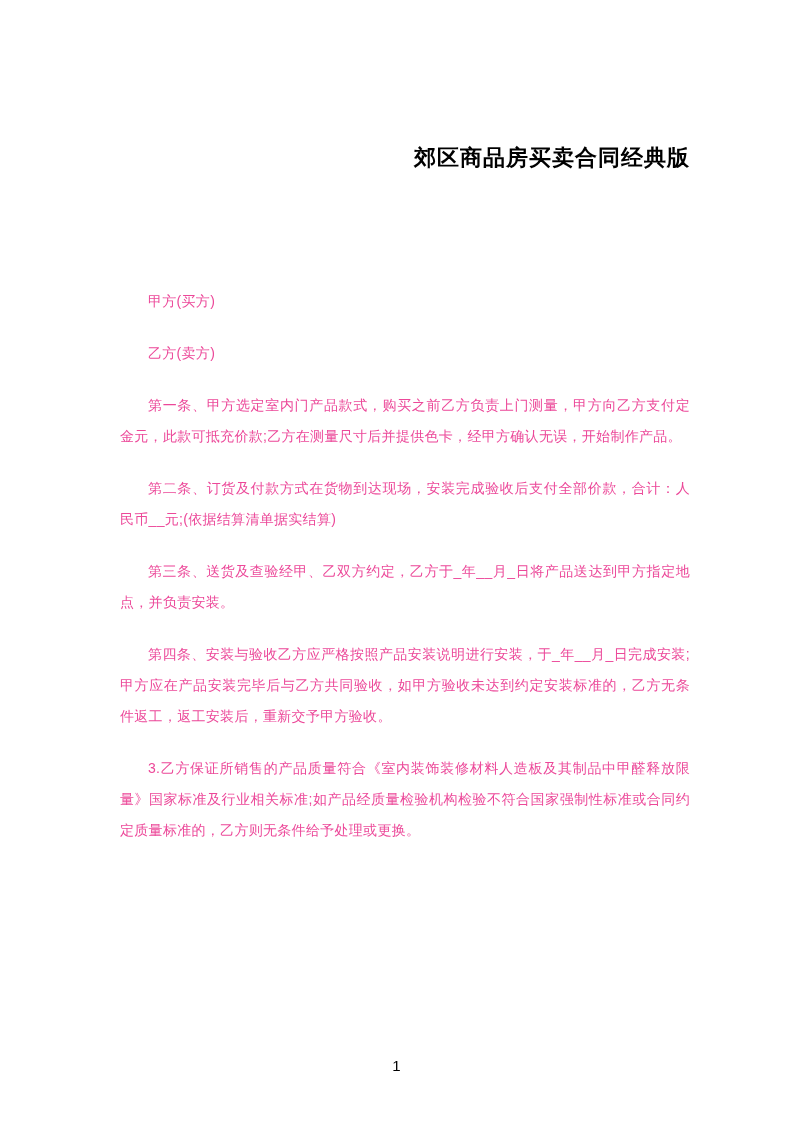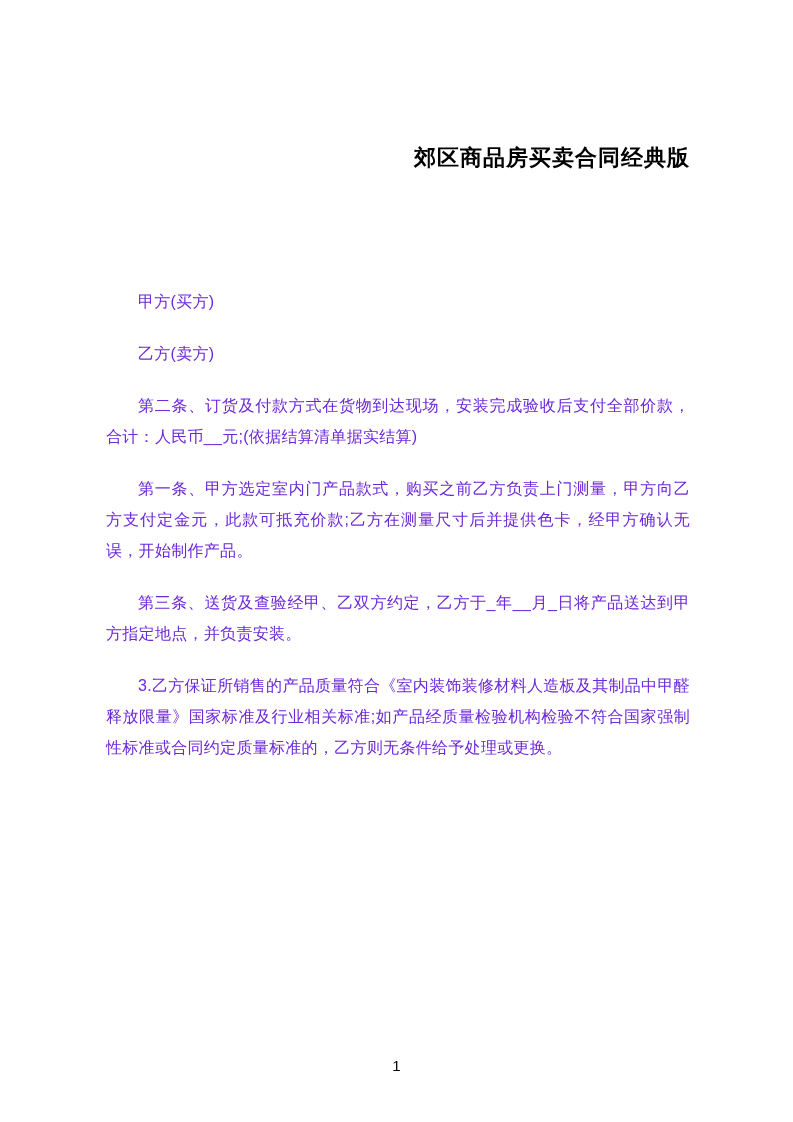--- a/index.html
+++ b/index.html
@@ -28,26 +28,26 @@
     font-size: 22px;
     font-weight: bold;
     line-height: 30px;
     letter-spacing: 1px;
     color: #000000;
   }
   .doc-body {
     margin-top: 113px;
   }
   .para {
-    margin: 0 0 21px 1px;
-    font-size: 16px;
+    margin: 0 0 21px 15px;
+    font-size: 14px;
     line-height: 31px;
     text-align: justify;
     text-indent: 2em;
-    color: #6d28d9;
+    color: #ec4899;
     letter-spacing: 0.3px;
   }
   .page-number {
     position: absolute;
     bottom: 48px;
     left: 0;
     width: 100%;
     text-align: center;
     font-size: 15px;
     color: #000000;
@@ -55,20 +55,21 @@
 </style>
 </head>
 <body>
 
 <div class="page">
   <h1 class="doc-title">郊区商品房买卖合同经典版</h1>
 
   <div class="doc-body">
     <p class="para">甲方(买方)</p>
     <p class="para">乙方(卖方)</p>
+    <p class="para">第一条、甲方选定室内门产品款式，购买之前乙方负责上门测量，甲方向乙方支付定金元，此款可抵充价款;乙方在测量尺寸后并提供色卡，经甲方确认无误，开始制作产品。</p>
     <p class="para">第二条、订货及付款方式在货物到达现场，安装完成验收后支付全部价款，合计：人民币__元;(依据结算清单据实结算)</p>
-    <p class="para">第一条、甲方选定室内门产品款式，购买之前乙方负责上门测量，甲方向乙方支付定金元，此款可抵充价款;乙方在测量尺寸后并提供色卡，经甲方确认无误，开始制作产品。</p>
     <p class="para">第三条、送货及查验经甲、乙双方约定，乙方于_年__月_日将产品送达到甲方指定地点，并负责安装。</p>
+    <p class="para">第四条、安装与验收乙方应严格按照产品安装说明进行安装，于_年__月_日完成安装;甲方应在产品安装完毕后与乙方共同验收，如甲方验收未达到约定安装标准的，乙方无条件返工，返工安装后，重新交予甲方验收。</p>
     <p class="para">3.乙方保证所销售的产品质量符合《室内装饰装修材料人造板及其制品中甲醛释放限量》国家标准及行业相关标准;如产品经质量检验机构检验不符合国家强制性标准或合同约定质量标准的，乙方则无条件给予处理或更换。</p>
   </div>
 
   <div class="page-number">1</div>
 </div>
 
 </body></html>

